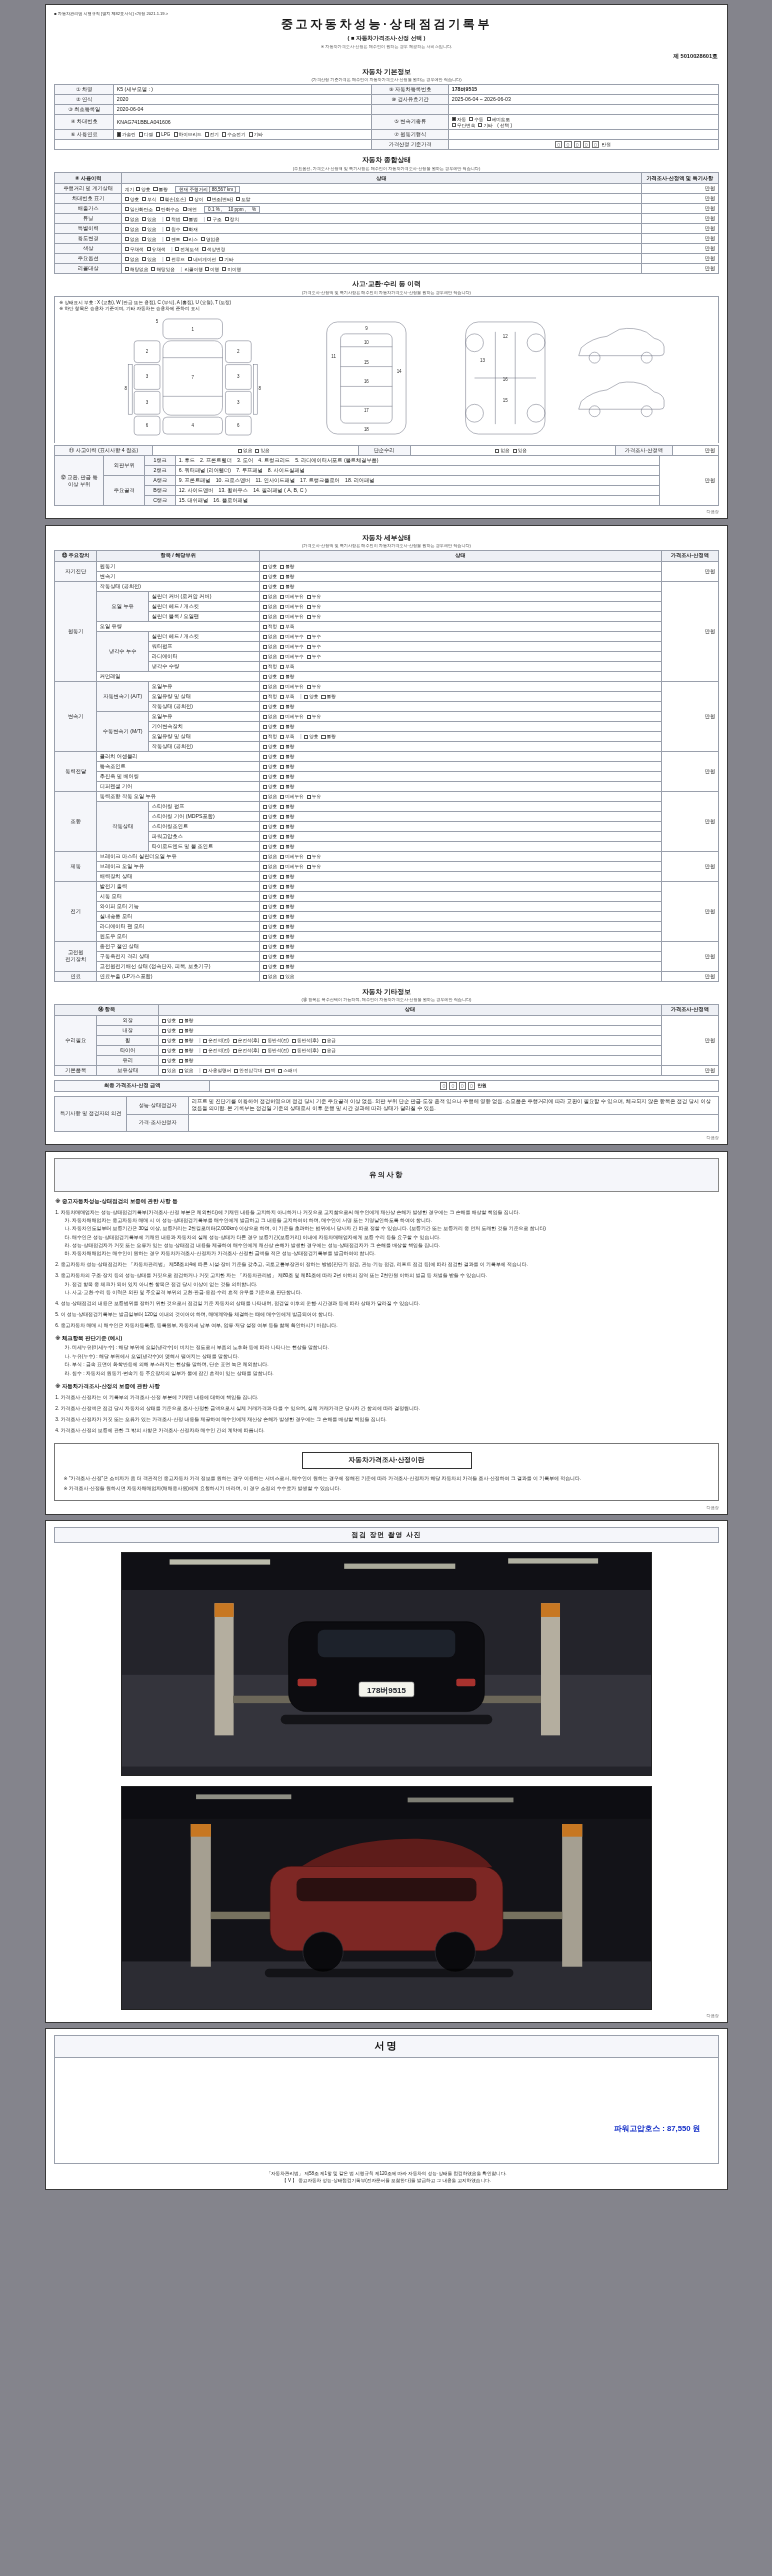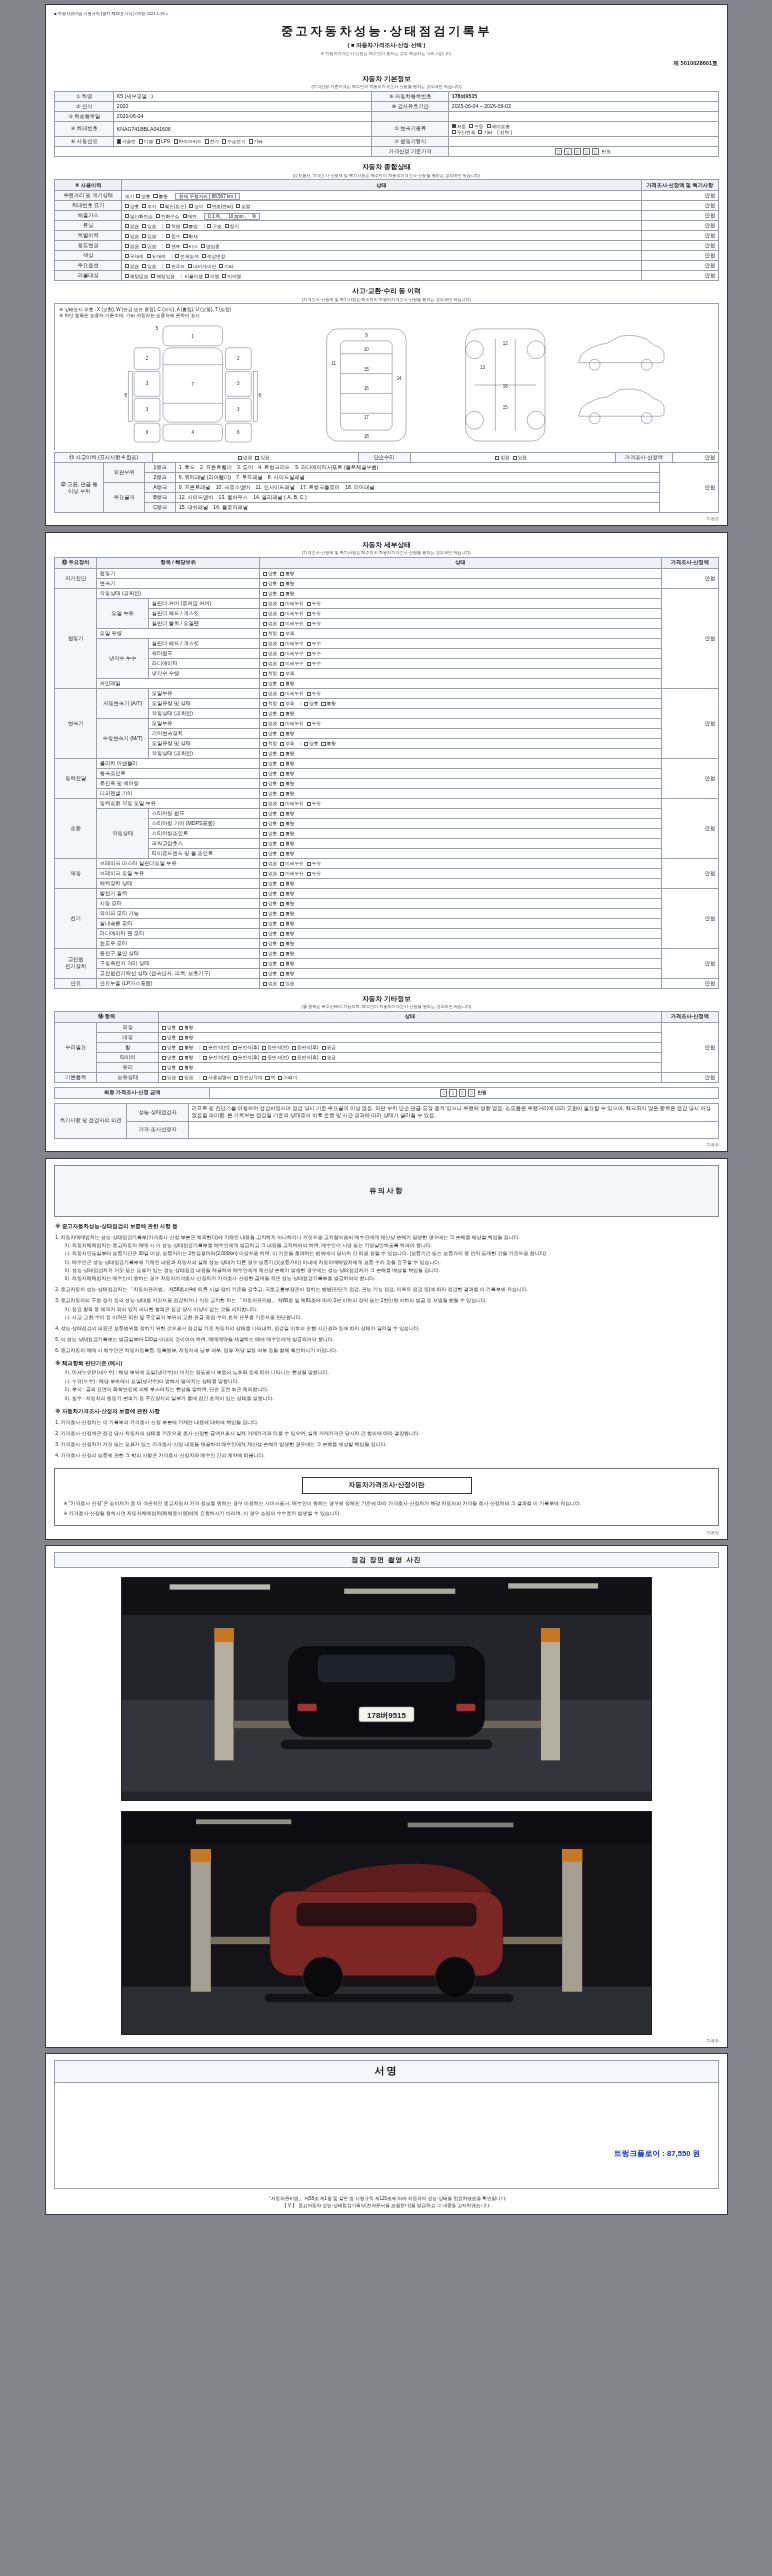--- a/index.html
+++ b/index.html
@@ -1,21 +1,21 @@
 <!DOCTYPE html>
 <html style="font-size:8.2px"><head>
 <meta charset="utf-8">
 <style>
 *{box-sizing:border-box}
 html,body{margin:0;padding:0}
 body{width:773px;background:#84848c;font-family:"Liberation Sans","DejaVu Sans",sans-serif;color:#1a1a1a}
 .card{width:683px;margin:0 auto 5.2px;background:#fff;border:0.5px solid #3a3a3a;padding:6.2px 8.2px 4.1px;position:relative}
 .card.first{margin-top:4.1px}
 .form-note{font-size:4.1px;color:#333}
-.doc-title{text-align:center;font-size:12px;font-weight:bold;letter-spacing:2.6px;margin-top:7px}
+.doc-title{text-align:center;font-size:12px;font-weight:bold;letter-spacing:2.6px;margin-top:0}
 .doc-sub{text-align:center;font-size:5.7px;font-weight:bold;margin-top:2.1px}
 .doc-sub-note{text-align:center;font-size:4.1px;color:#555;margin-top:1px}
 .doc-no{text-align:right;font-weight:bold;font-size:5.7px;margin:4.1px 1px 1px}
 .sec{margin-top:4.1px}
 .sec-head{text-align:center;padding:1px 0 1.5px}
 .sec-title{font-weight:bold;font-size:6.7px}
 .sec-note{display:block;font-size:4.1px;color:#444;margin-top:0.5px}
 table.grid{width:100%;border-collapse:collapse;table-layout:fixed}
 .grid td,.grid th{border:0.5px solid #9aa0ac;font-size:5.2px;padding:1px 2.6px;vertical-align:middle;word-break:keep-all;overflow:hidden}
 .grid th{background:#eef0f5;font-weight:bold;text-align:center;padding:1.5px}
@@ -28,21 +28,21 @@
 .bx.on{background:#2a2a2a}
 .pre{font-size:4.6px;margin-right:2.1px}
 .sep{color:#99a;margin:0 2.6px}
 .ex{font-size:4.6px;margin-left:4.1px;border:0.5px solid #9aa0ac;padding:0 3.1px;background:#fcfcfe}
 .dbox{display:inline-block;width:7.2px;height:7.2px;border:0.5px solid #777;margin:0 1px;text-align:center;font-size:5.2px;line-height:7.2px;color:#999;vertical-align:-1.5px}
 .acc-box{border:0.5px solid #9aa0ac;border-bottom:none;padding:2.1px 3.1px 0}
 .legend{font-size:4.6px;margin:0.5px 1px}
 .diagram{width:100%;margin:1px 0 2.1px}
 .page-next{text-align:right;font-size:4.1px;color:#666;margin-top:3.1px}
 .op-text{font-size:4.4px;line-height:1.45;color:#222}
-.n-title{font-weight:bold;text-align:center;font-size:7.2px;border:0.5px solid #888;background:#f5f6fa;padding:20px;letter-spacing:1.5px}
+.n-title{font-weight:bold;text-align:center;font-size:7.2px;border:0.5px solid #888;background:#f5f6fa;padding:11px;letter-spacing:1.5px}
 .n-b{font-weight:bold;font-size:5.4px;margin:6.2px 1px 2.1px}
 .n-p{font-size:4.9px;margin:3.6px 1px 1px;line-height:1.5}
 .n-i{font-size:4.9px;margin:1px 1px 1px 10.3px;line-height:1.5}
 .pb{border:0.5px solid #777;margin-top:9.3px;padding:5.2px 7.2px 6.2px}
 .pb-title{width:170px;margin:2.1px auto 6.2px;border:1px solid #333;text-align:center;font-weight:bold;font-size:6.7px;padding:3.1px}
 .pb-para{font-size:4.9px;line-height:1.55;margin:2.1px 1px}
 .ph-title{border:0.5px solid #9aa0ac;text-align:center;font-weight:bold;font-size:6.7px;padding:2.6px;background:#f5f6fa;letter-spacing:1px}
 .photo{width:531px;margin:9.3px auto 0;border:0.5px solid #222;display:block;background:#111}
 .photo svg{display:block;width:100%}
 .sign-box{border:0.5px solid #9aa0ac;min-height:129px;position:relative}
@@ -726,21 +726,21 @@
       <rect x="270" y="344" width="470" height="16" rx="8" fill="#000" opacity="0.55"></rect>
     </svg>
   </div>
   <div class="page-next">다음장</div>
 </div>
 
 <div class="card">
   <div class="sign-box">
     <div class="sign-title">서명</div>
     <div class="ins-line">
-      <span>트렁크플로어 :</span>
+      <span>파워고압호스 :</span>
       <span>87,550 원</span>
     </div>
   </div>
   <div class="sign-foot">
     <div>「자동차관리법」 제58조 제1항 및 같은 법 시행규칙 제120조에 따라 자동차의 성능·상태를 점검하였음을 확인합니다.</div>
     <div>【 V 】 중고자동차 성능·상태점검기록부(전자문서를 포함한다)를 발급하고 그 내용을 고지하였습니다.</div>
   </div>
 </div>
 
 

